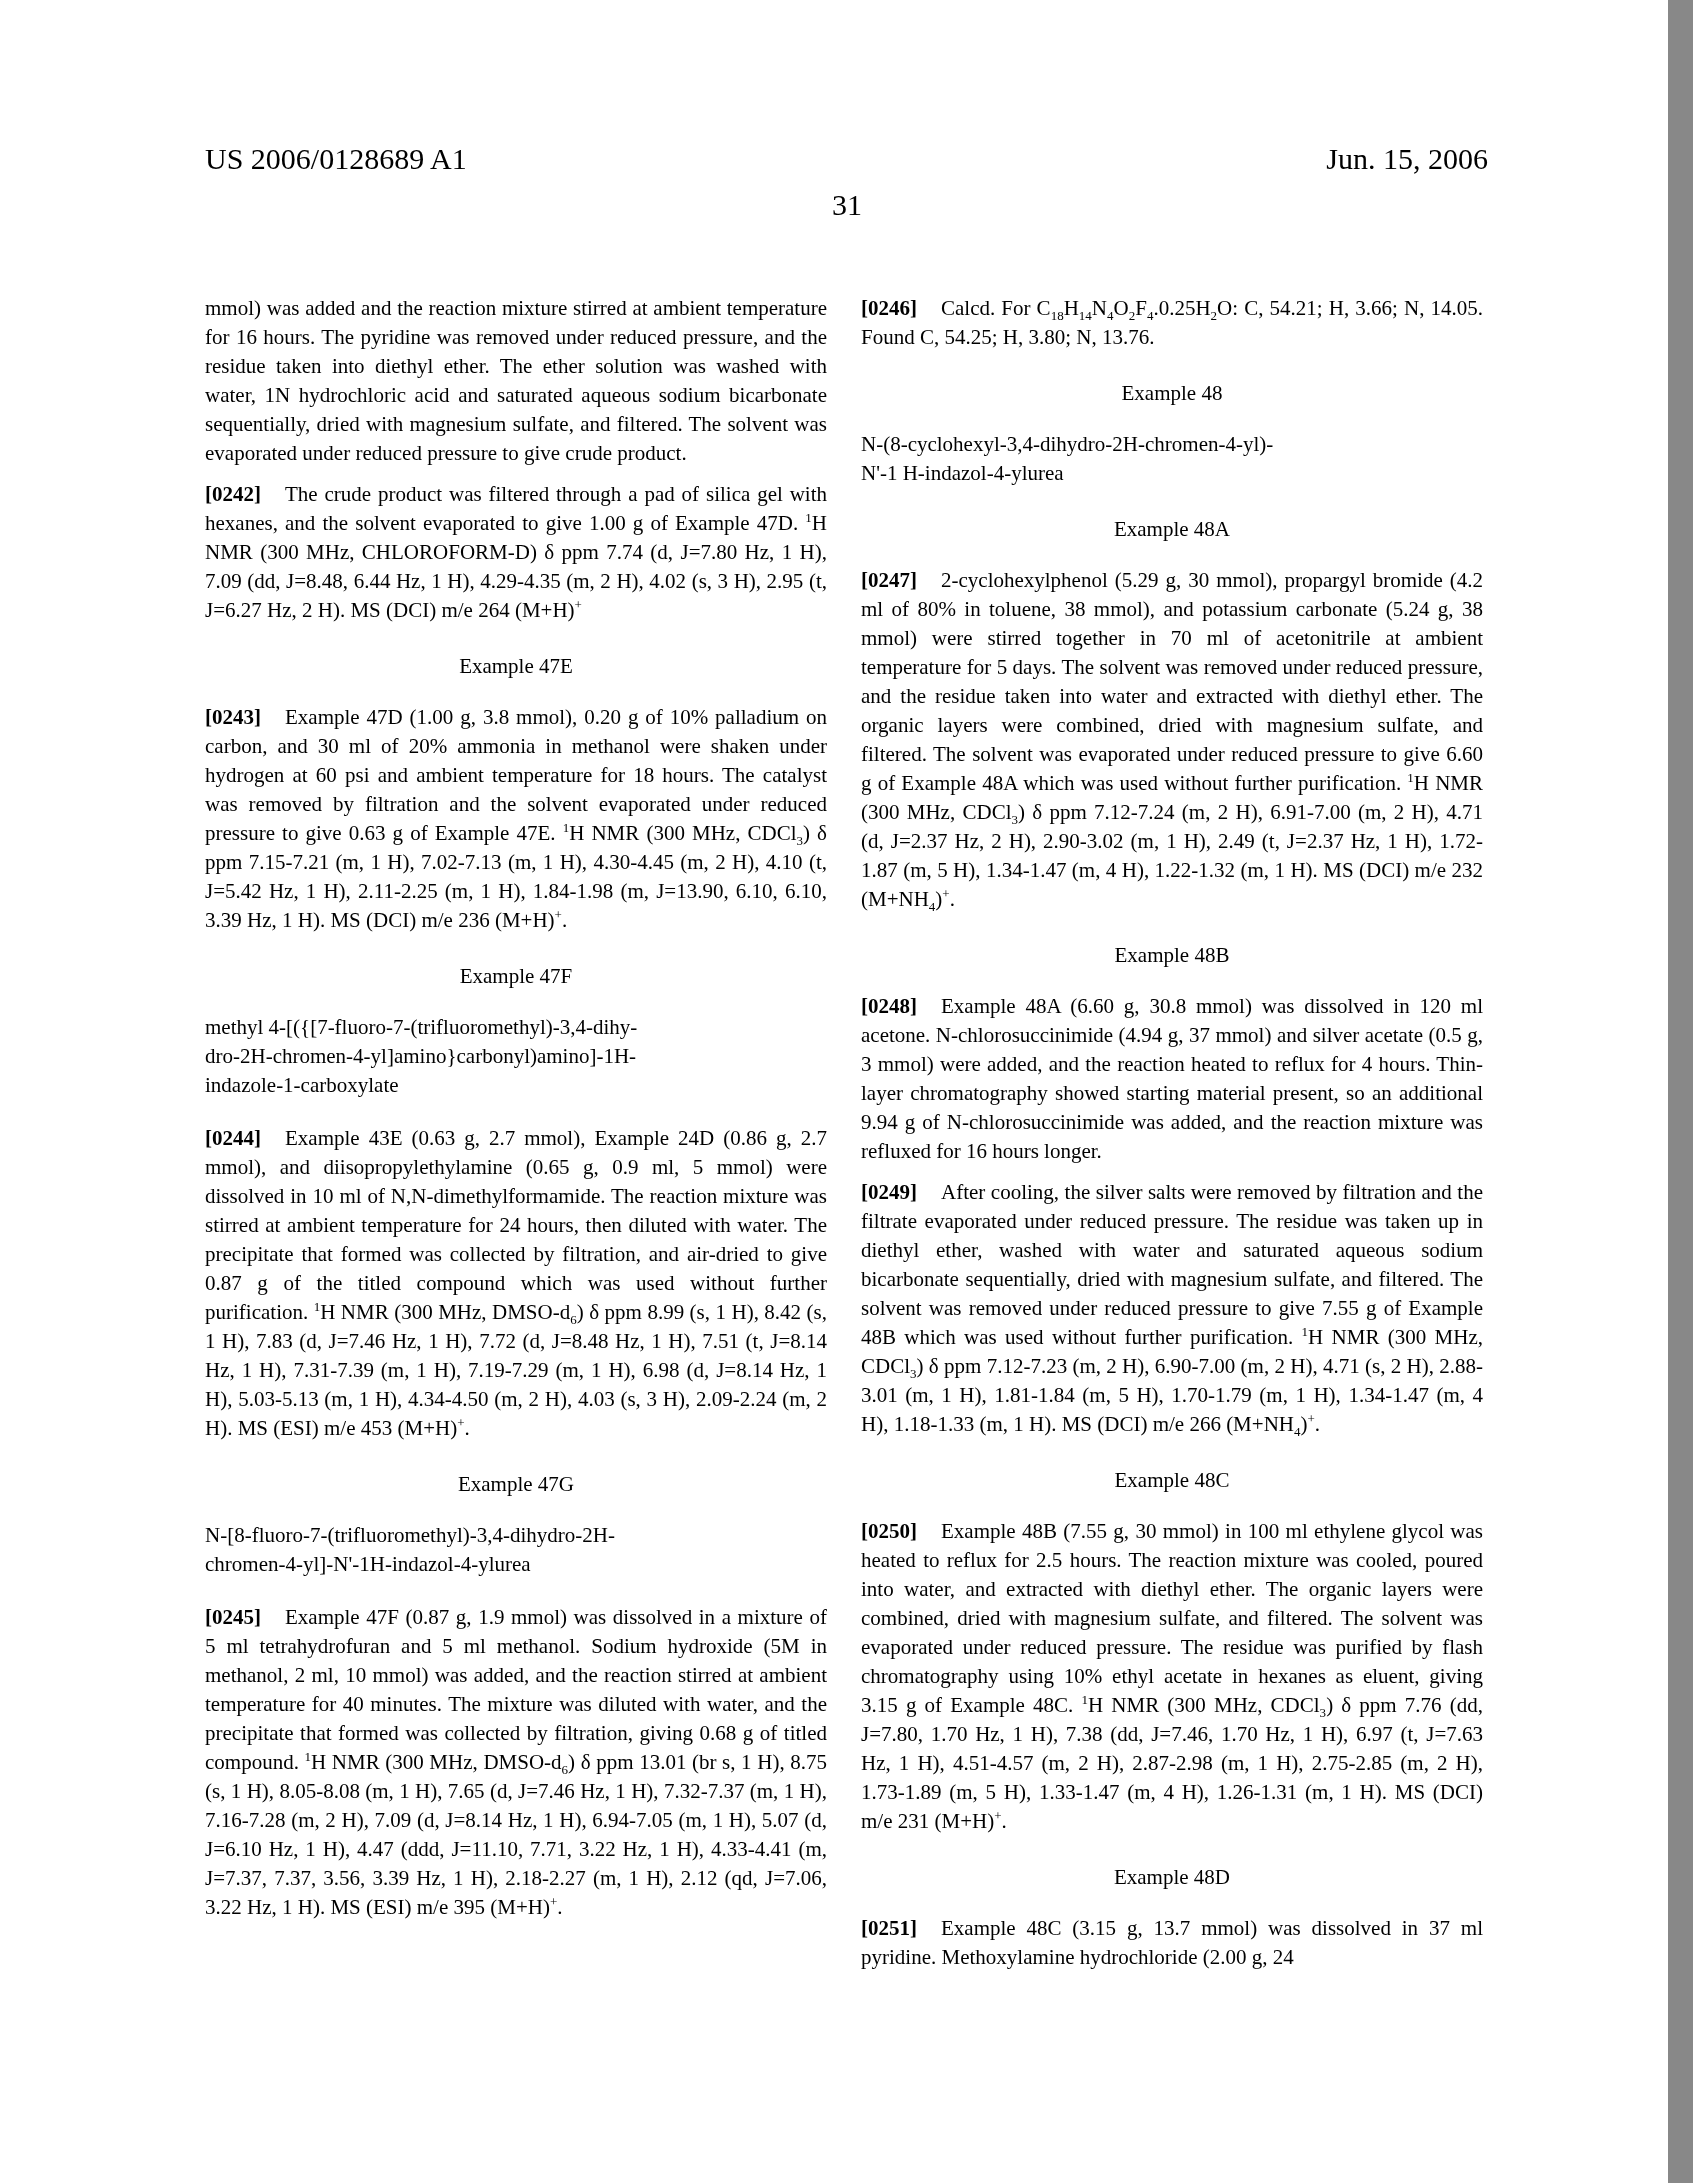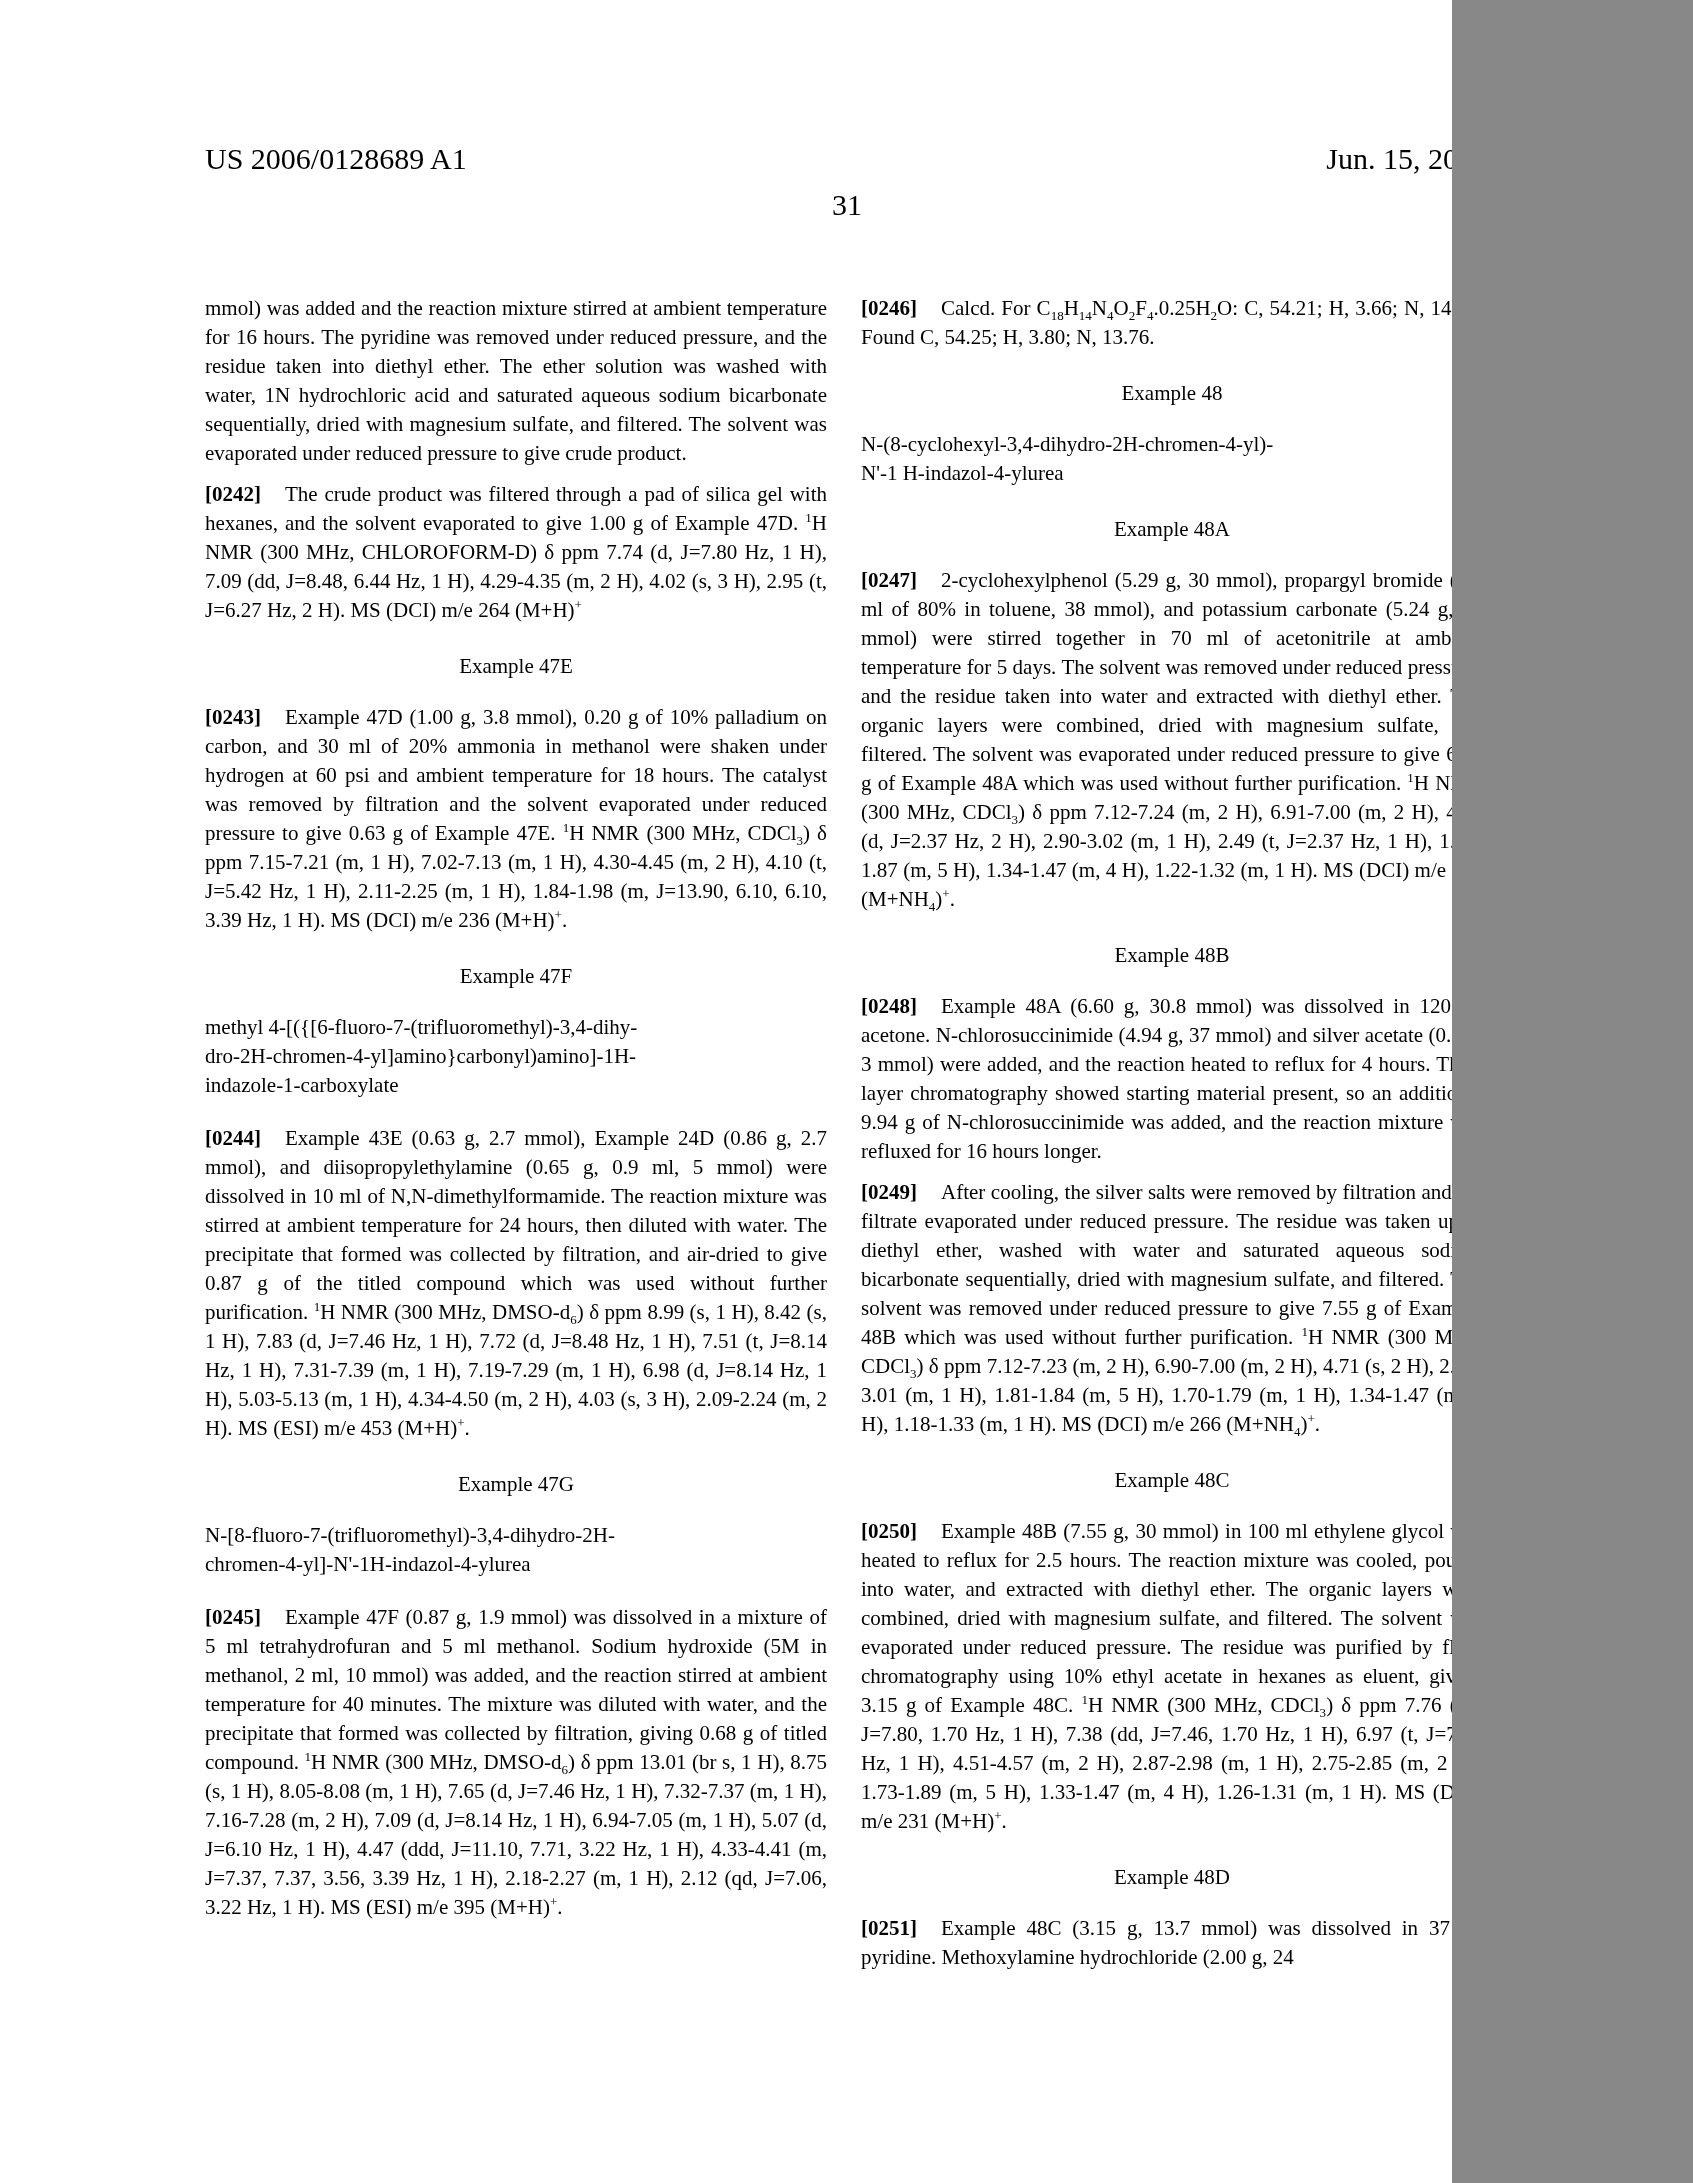--- a/index.html
+++ b/index.html
@@ -1,17 +1,17 @@
 <!DOCTYPE html>
 <html style="font-size:10.6px"><head>
 <meta charset="utf-8">
 <style>
   html,body { margin:0; padding:0; background:#888; }
   .page {
-    position:relative; width:1452px; height:2183px; background:#ffffff;
+    position:relative; width:1668px; height:2183px; background:#ffffff;
     font-family:"Liberation Serif", "DejaVu Serif", serif; color:#000;
     overflow:hidden;
   }
   .header-row {
     position:absolute; top:142px; left:205px; width:1283px;
     display:flex; justify-content:space-between;
     font-size:30px; line-height:1.1;
   }
   .page-num {
     position:absolute; top:188px; left:0; width:1694px;
@@ -51,21 +51,21 @@
 
       <p class="para"><span class="pnum">[0242]</span><span>The crude product was filtered through a pad of silica gel with hexanes, and the solvent evaporated to give 1.00 g of Example 47D. <sup>1</sup>H NMR (300 MHz, CHLOROFORM-D) δ ppm 7.74 (d, J=7.80 Hz, 1 H), 7.09 (dd, J=8.48, 6.44 Hz, 1 H), 4.29-4.35 (m, 2 H), 4.02 (s, 3 H), 2.95 (t, J=6.27 Hz, 2 H). MS (DCI) m/e 264 (M+H)<sup>+</sup></span></p>
 
       <span class="example-heading">Example 47E</span>
 
       <p class="para"><span class="pnum">[0243]</span><span>Example 47D (1.00 g, 3.8 mmol), 0.20 g of 10% palladium on carbon, and 30 ml of 20% ammonia in methanol were shaken under hydrogen at 60 psi and ambient temperature for 18 hours. The catalyst was removed by filtration and the solvent evaporated under reduced pressure to give 0.63 g of Example 47E. <sup>1</sup>H NMR (300 MHz, CDCl<sub>3</sub>) δ ppm 7.15-7.21 (m, 1 H), 7.02-7.13 (m, 1 H), 4.30-4.45 (m, 2 H), 4.10 (t, J=5.42 Hz, 1 H), 2.11-2.25 (m, 1 H), 1.84-1.98 (m, J=13.90, 6.10, 6.10, 3.39 Hz, 1 H). MS (DCI) m/e 236 (M+H)<sup>+</sup>.</span></p>
 
       <span class="example-heading">Example 47F</span>
 
       <div class="compound-name">
-        <span class="cline">methyl 4-[({[6-fluoro-7-(trifluoromethyl)-3,4-dihy-</span>
+        <span class="cline">methyl 4-[({[7-fluoro-7-(trifluoromethyl)-3,4-dihy-</span>
         <span class="cline">dro-2H-chromen-4-yl]amino}carbonyl)amino]-1H-</span>
         <span class="cline">indazole-1-carboxylate</span>
       </div>
 
       <p class="para"><span class="pnum">[0244]</span><span>Example 43E (0.63 g, 2.7 mmol), Example 24D (0.86 g, 2.7 mmol), and diisopropylethylamine (0.65 g, 0.9 ml, 5 mmol) were dissolved in 10 ml of N,N-dimethylformamide. The reaction mixture was stirred at ambient temperature for 24 hours, then diluted with water. The precipitate that formed was collected by filtration, and air-dried to give 0.87 g of the titled compound which was used without further purification. <sup>1</sup>H NMR (300 MHz, DMSO-d<sub>6</sub>) δ ppm 8.99 (s, 1 H), 8.42 (s, 1 H), 7.83 (d, J=7.46 Hz, 1 H), 7.72 (d, J=8.48 Hz, 1 H), 7.51 (t, J=8.14 Hz, 1 H), 7.31-7.39 (m, 1 H), 7.19-7.29 (m, 1 H), 6.98 (d, J=8.14 Hz, 1 H), 5.03-5.13 (m, 1 H), 4.34-4.50 (m, 2 H), 4.03 (s, 3 H), 2.09-2.24 (m, 2 H). MS (ESI) m/e 453 (M+H)<sup>+</sup>.</span></p>
 
       <span class="example-heading">Example 47G</span>
 
       <div class="compound-name">
         <span class="cline">N-[8-fluoro-7-(trifluoromethyl)-3,4-dihydro-2H-</span>

